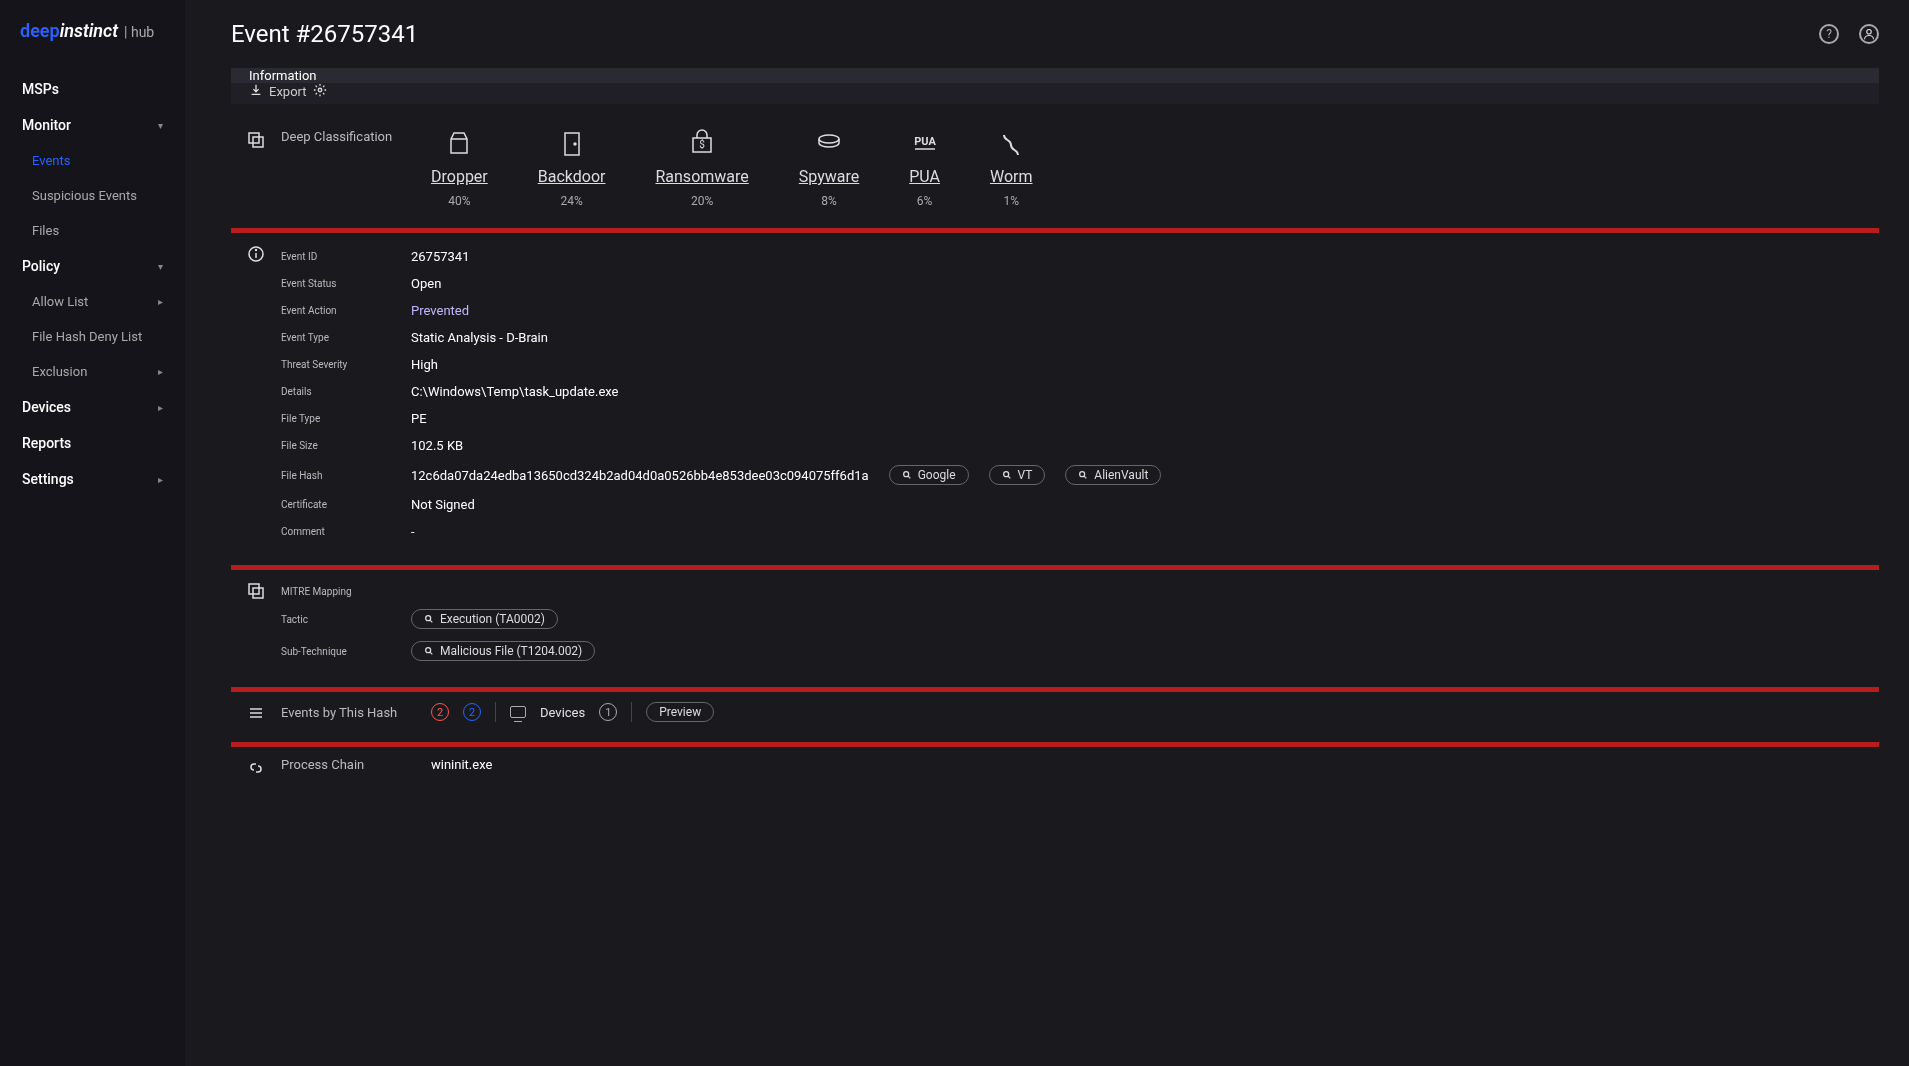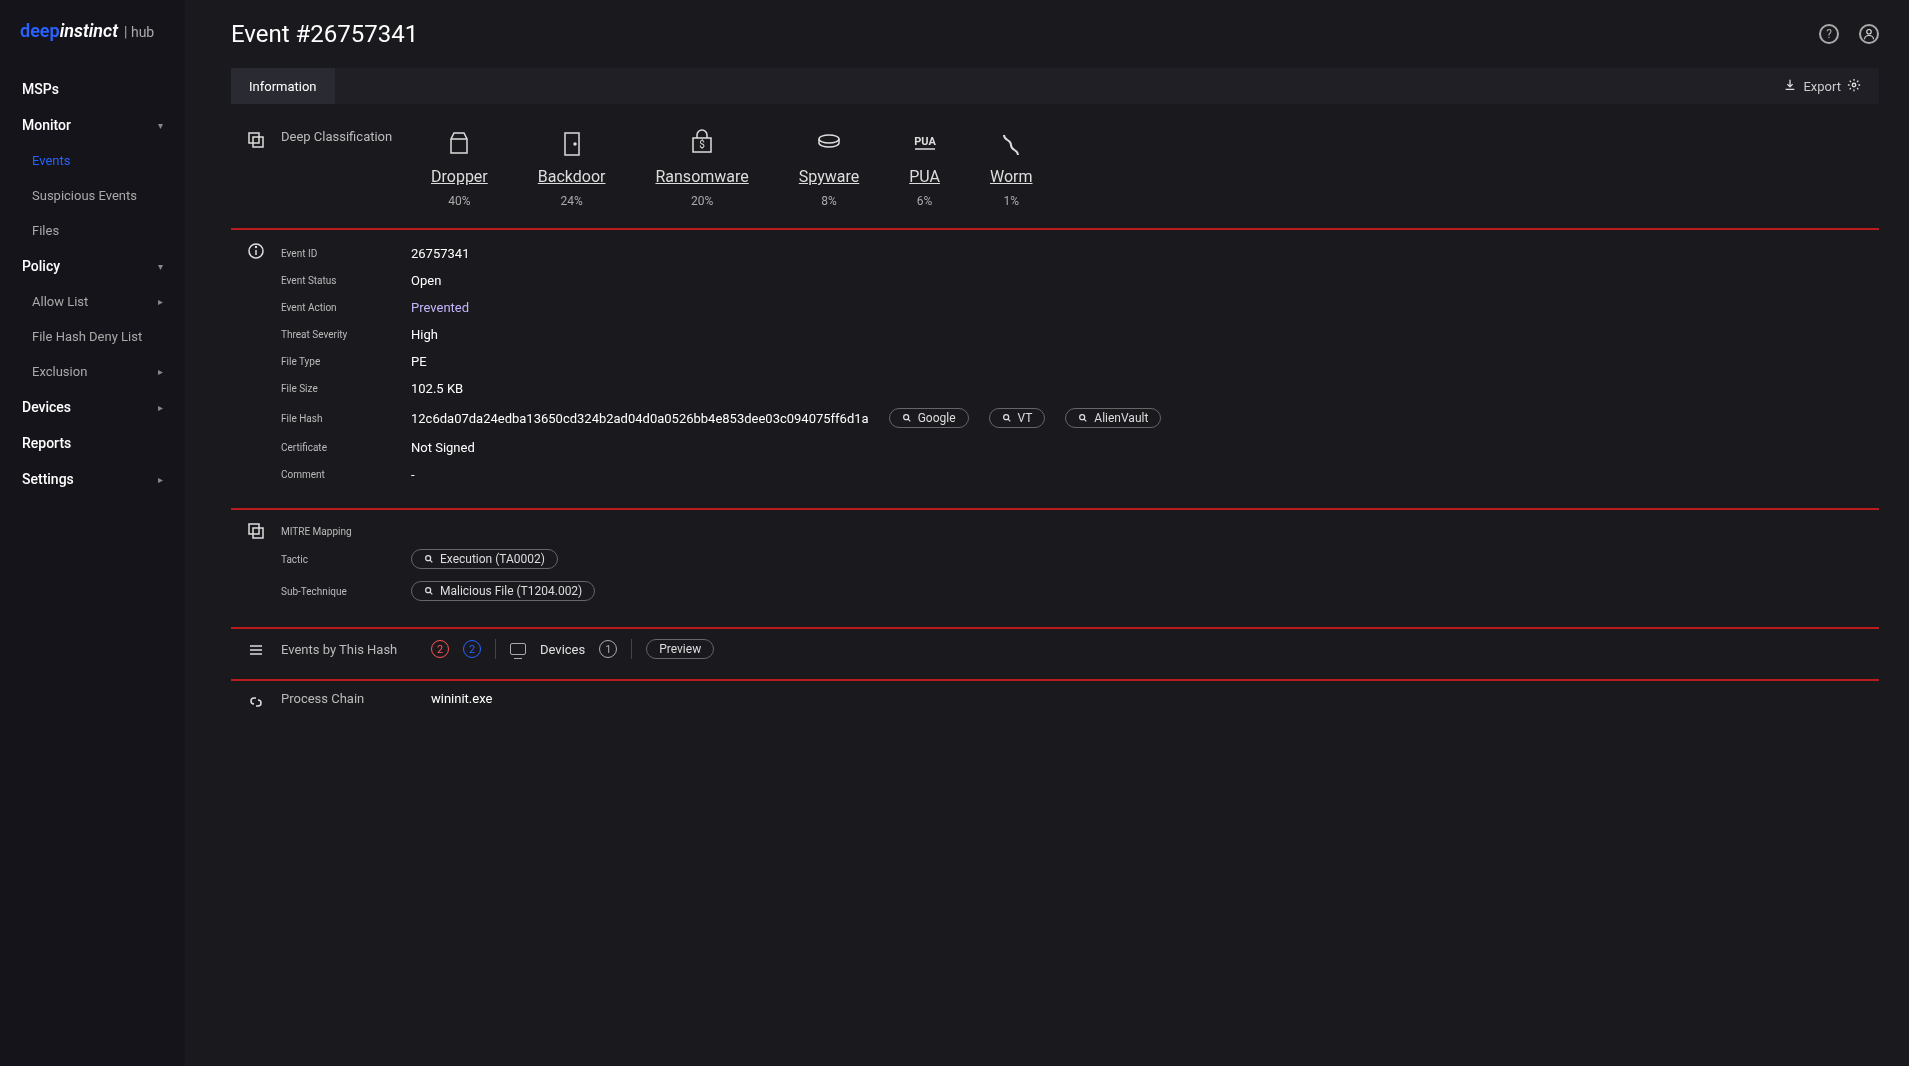--- a/index.html
+++ b/index.html
@@ -14,25 +14,25 @@
 .nav { margin-top: 10px; }
 .nav-group-title { padding: 10px 22px; color: #fff; font-weight: 500; display: flex; justify-content: space-between; align-items: center; cursor: pointer; font-size: 14px; }
 .nav-item { padding: 10px 22px 10px 32px; color: #aaa; cursor: pointer; font-size: 13px; display: flex; justify-content: space-between; align-items: center; }
 .nav-item.active { color: #2962ff; }
 .chev { font-size: 10px; color: #888; }
 .main { flex: 1; padding: 20px 30px; }
 .header { display: flex; justify-content: space-between; align-items: center; margin-bottom: 20px; }
 .page-title { font-size: 24px; font-weight: 400; color: #fff; }
 .header-icons { display: flex; gap: 20px; }
 .header-icon { width: 20px; height: 20px; border: 2px solid #aaa; border-radius: 50%; display: flex; align-items: center; justify-content: center; color: #aaa; font-size: 12px; cursor: pointer; }
-.tabbar { background: #1f1f25; height: 36px; display: flex; justify-content: space-between; align-items: stretch; margin-bottom: 15px; }
+.tabbar { background: #1f1f25; height: 36px; display: flex; justify-content: flex-start; align-items: stretch; margin-bottom: 15px; flex-direction: column; }
 .tab { padding: 0 18px; display: flex; align-items: center; gap: 6px; color: #ccc; cursor: pointer; font-size: 13px; }
 .tab.active { background: #2a2a32; color: #fff; }
 .dl-icon { display: inline-block; }
-.section { padding: 10px 0 20px; border-bottom: 2px solid #b91c1c; }
+.section { padding: 10px 0 20px; border-bottom: 5px solid #b91c1c; }
 .section-row { display: flex; align-items: flex-start; }
 .section-icon-col { width: 50px; display: flex; justify-content: center; padding-top: 2px; }
 .section-label { width: 150px; color: #bbb; font-size: 13px; padding-top: 0; }
 .section-body { flex: 1; }
 .class-items { display: flex; gap: 50px; }
 .class-item { display: flex; flex-direction: column; align-items: center; gap: 8px; }
 .class-icon { height: 30px; width: 30px; display: flex; align-items: center; justify-content: center; }
 .class-name { color: #ddd; font-size: 16px; text-decoration: underline; }
 .class-pct { color: #aaa; font-size: 12px; }
 .detail-row { display: flex; padding: 6px 0; align-items: center; }
@@ -219,22 +219,30 @@
             </div>
           <div class="detail-row">
               <div class="detail-label">Event Status</div>
               <div class="detail-value">Open</div>
             </div>
           <div class="detail-row">
               <div class="detail-label">Event Action</div>
               <div class="detail-value link">Prevented</div>
             </div>
           <div class="detail-row">
+              <div class="detail-label">Event Type</div>
+              <div class="detail-value">Static Analysis - D-Brain</div>
+            </div>
+          <div class="detail-row">
               <div class="detail-label">Threat Severity</div>
               <div class="detail-value">High</div>
+            </div>
+          <div class="detail-row">
+              <div class="detail-label">Details</div>
+              <div class="detail-value">C:\Windows\Temp\task_update.exe</div>
             </div>
           <div class="detail-row">
               <div class="detail-label">File Type</div>
               <div class="detail-value">PE</div>
             </div>
           <div class="detail-row">
               <div class="detail-label">File Size</div>
               <div class="detail-value">102.5 KB</div>
             </div>
           <div class="detail-row">

